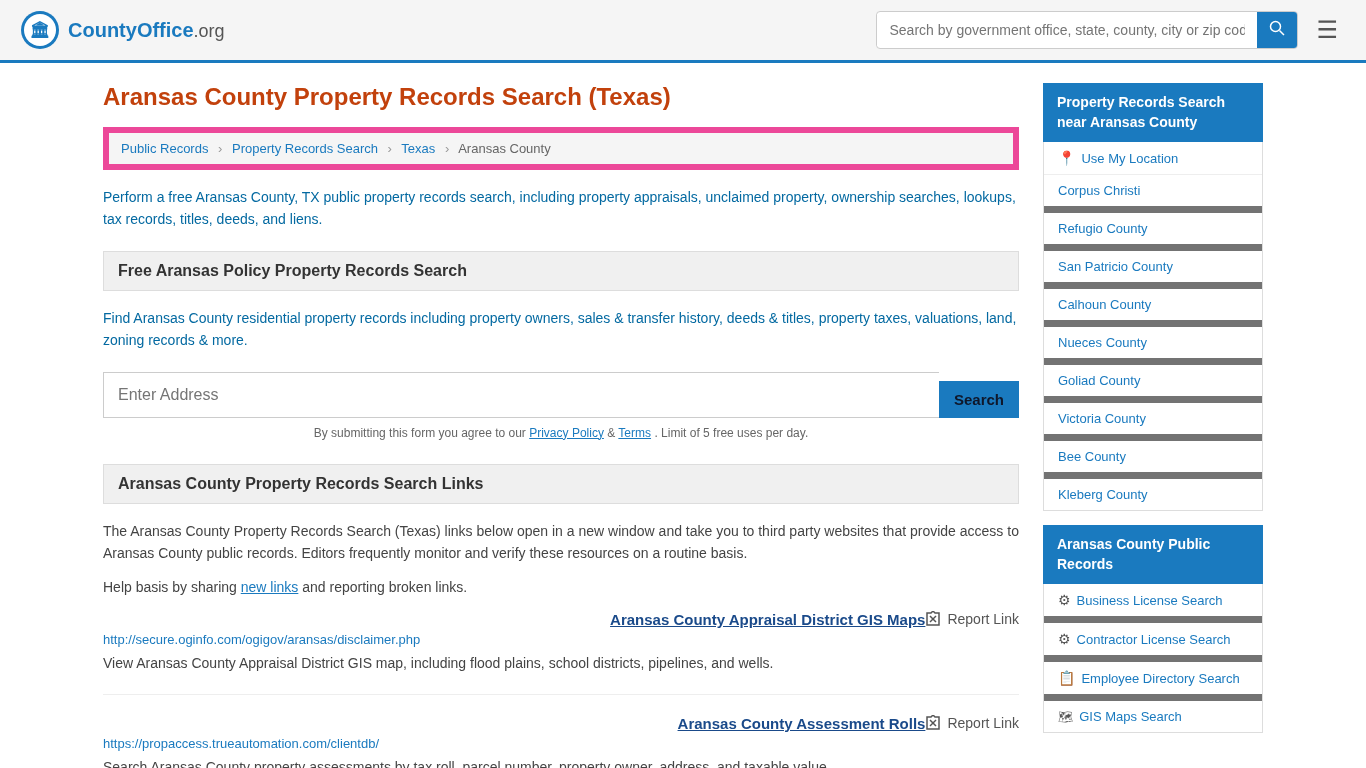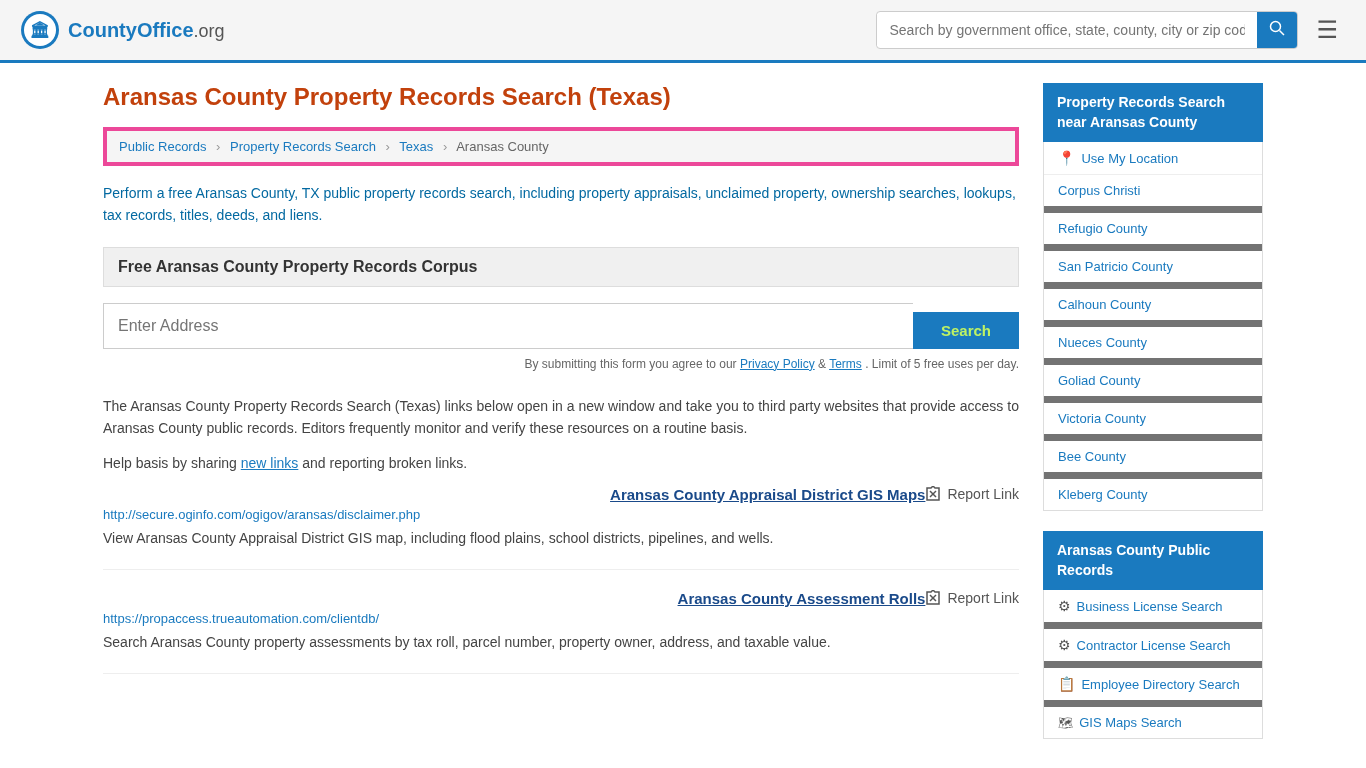--- a/index.html
+++ b/index.html
@@ -85,21 +85,21 @@
       margin-bottom: 16px;
     }
 
     
     .breadcrumb {
       background: #f5f5f5;
       padding: 8px 12px;
       font-size: 13px;
       color: #666;
       margin-bottom: 16px;
-      border: 4px solid #ec4899;
+      border: 6px solid #ec4899;
     }
     .breadcrumb a {
       color: #1a7abf;
       text-decoration: none;
     }
     .breadcrumb .sep { margin: 0 6px; color: #999; }
 
     
     .description {
       font-size: 14px;
@@ -132,32 +132,32 @@
       flex: 1;
       padding: 10px 14px;
       border: 1px solid #ccc;
       border-right: none;
       font-size: 16px;
       outline: none;
       color: #999;
     }
     .search-button {
       background: #1a7abf;
-      color: #bef264;
+      color: #0f172a;
       border: none;
-      padding: 10px 28px;
+      padding: 10px 15px;
       font-size: 15px;
       font-weight: bold;
       cursor: pointer;
       margin-top: 9px;
     }
     .form-disclaimer {
       font-size: 12px;
       color: #666;
-      text-align: right;
+      text-align: center;
     }
     .form-disclaimer a {
       color: #1a7abf;
       text-decoration: underline;
     }
 
     
     .links-section {
       margin-bottom: 20px;
     }
@@ -207,21 +207,21 @@
       display: block;
     }
     .link-description {
       font-size: 14px;
       color: #444;
       line-height: 1.5;
     }
 
     
     .sidebar-section {
-      margin-bottom: 20px;
+      margin-bottom: 14px;
     }
     .sidebar-title {
       background: #1a7abf;
       color: white;
       padding: 10px 14px;
       font-size: 14px;
       font-weight: bold;
       line-height: 1.4;
       margin-bottom: 0;
     }
@@ -298,35 +298,37 @@
       <a>Property Records Search</a>
       <span class="sep">›</span>
       <a>Texas</a>
       <span class="sep">›</span>
       <span>Aransas County</span>
     </div>
 
     <p class="description">Perform a free Aransas County, TX public property records search, including property appraisals, unclaimed property, ownership searches, lookups, tax records, titles, deeds, and liens.</p>
 
     <div class="search-form-section">
-      <div class="section-header">Free Aransas County Property Records Corpus</div>
+      <div class="section-header">Free Aransas Policy Property Records Search</div>
+      <p class="description">Find Aransas County residential property records including property owners, sales &amp; transfer history, deeds &amp; titles, property taxes, valuations, land, zoning records &amp; more.</p>
       <div class="address-search-row">
         <input class="address-input" type="text" placeholder="Enter Address" style="">
         <button class="search-button">Search</button>
       </div>
       <p class="form-disclaimer">
         <span>By submitting this form you agree to our</span>
         <a>Privacy Policy</a>
         <span> &amp; </span>
         <a>Terms</a>
         <span>. Limit of 5 free uses per day.</span>
       </p>
     </div>
 
     <div class="links-section">
+      <div class="section-header">Aransas County Property Records Search Links</div>
       <p class="links-description">The Aransas County Property Records Search (Texas) links below open in a new window and take you to third party websites that provide access to Aransas County public records. Editors frequently monitor and verify these resources on a routine basis.</p>
       <p class="links-description">
         <span>Help basis by sharing</span>
         <a>new links</a>
         <span>and reporting broken links.</span>
       </p>
 
       <div class="link-item">
         <div class="link-item-header">
           <span class="link-item-title">Aransas County Appraisal District GIS Maps</span>

